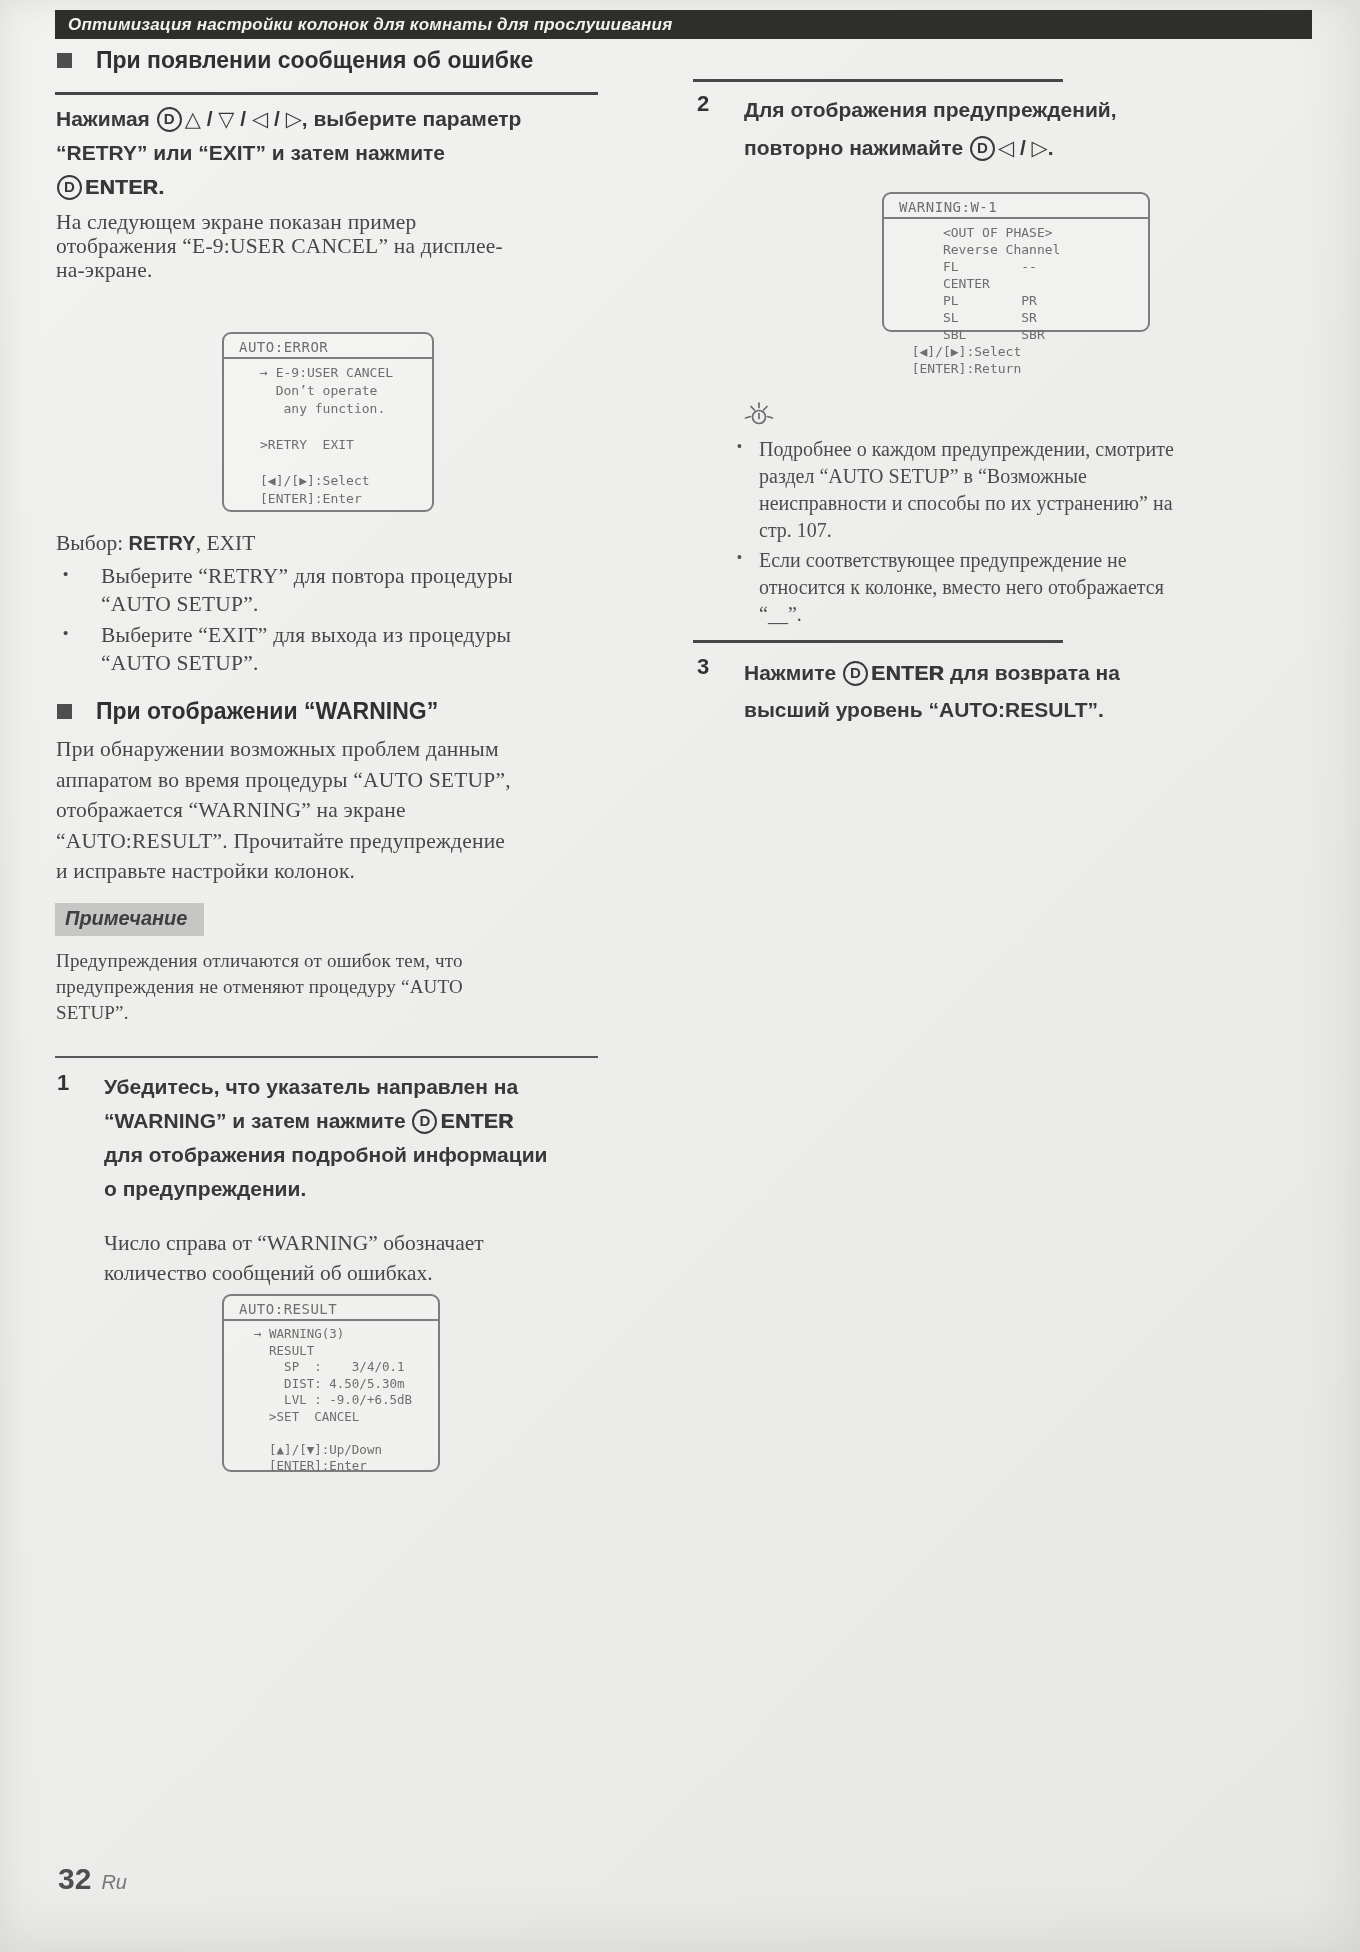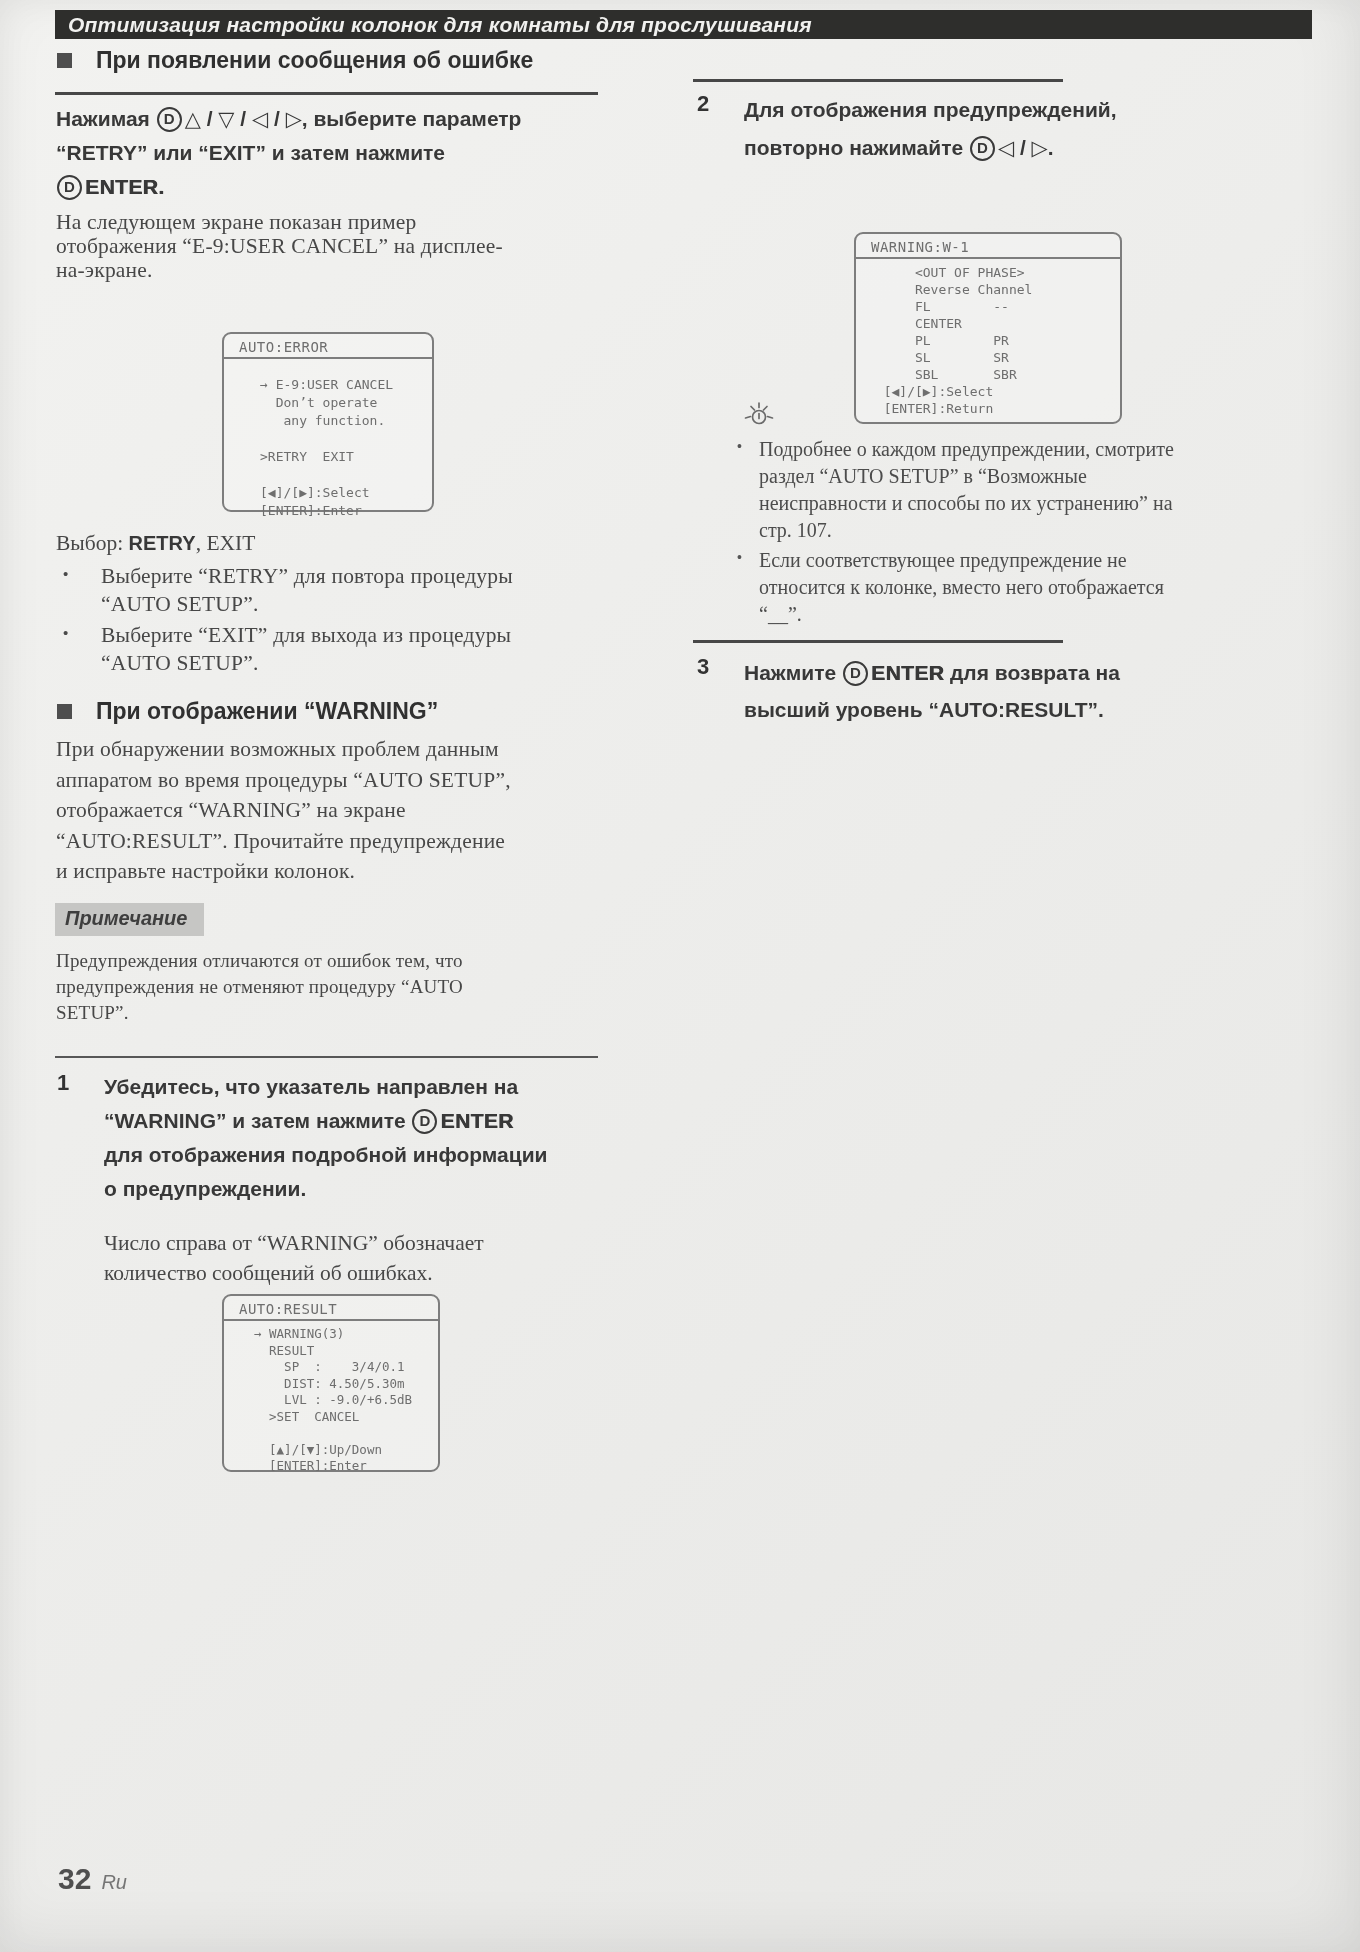--- a/index.html
+++ b/index.html
@@ -9,21 +9,21 @@
     box-shadow:inset -10px -14px 60px rgba(0,0,0,0.07), inset 4px 4px 30px rgba(0,0,0,0.03);
     font-family:"Liberation Sans","DejaVu Sans",sans-serif;
   }
   .abs{position:absolute;}
   .sans-b{font-family:"Liberation Sans","DejaVu Sans",sans-serif;font-weight:bold;color:#383838;}
   .serif{font-family:"Liberation Serif","DejaVu Serif",serif;color:#474747;}
 
   
   .header-bar{
     left:55px;top:10px;width:1257px;height:29px;background:#2e2e2c;
-    color:#f1f1ef;font-style:italic;font-weight:bold;font-size:21px;
+    color:#f1f1ef;font-style:italic;font-weight:bold;font-size:17px;
     line-height:29px;padding-left:13px;box-sizing:border-box;letter-spacing:.2px;
   }
 
   
   .h-sec{display:flex;align-items:flex-start;font-size:23px;font-weight:bold;color:#303030;white-space:nowrap;}
   .sq{width:15px;height:15px;background:#4e4e4e;margin:6px 24px 0 0;flex:none;}
 
   .rule3{height:3px;background:#474747;}
   .rule2{height:2px;background:#575757;}
 
@@ -92,21 +92,21 @@
     <span>“RETRY” или “EXIT” и затем нажмите</span><br>
     <span class="dcircle">D</span><span class="heavy">ENTER.</span>
   </div>
 
   <div class="abs serif body-serif" style="left:56px;top:210px;">На следующем экране показан пример
 отображения “E-9:USER CANCEL” на дисплее-
 на-экране.</div>
 
   <div class="abs osd" style="left:222px;top:332px;width:212px;height:180px;">
     <div class="osd-title">AUTO:ERROR</div>
-    <div class="osd-body" style="padding-left:36px;margin-top:12px;">→ E-9:USER CANCEL
+    <div class="osd-body" style="padding-left:36px;">→ E-9:USER CANCEL
   Don’t operate
    any function.
 
 &gt;RETRY  EXIT
 
 [◀]/[▶]:Select
 [ENTER]:Enter</div>
   </div>
 
   <div class="abs serif choice" style="left:56px;top:531px;">
@@ -175,21 +175,21 @@
   <div class="abs rule3" style="left:693px;top:79px;width:370px;"></div>
 
   <div class="abs step" style="left:697px;top:91px;">
     <div class="stepnum">2</div>
     <div class="stepbody" style="line-height:38px;">
       <span>Для отображения предупреждений,</span><br>
       <span>повторно нажимайте </span><span class="dcircle">D</span><span>◁ / ▷.</span>
     </div>
   </div>
 
-  <div class="abs osd" style="left:854px;top:192px;width:268px;height:192px;margin-top:40px;">
+  <div class="abs osd" style="left:882px;top:192px;width:268px;height:140px;">
     <div class="osd-title">WARNING:W-1</div>
     <div class="osd-body" style="padding-left:12px;line-height:17px;">      &lt;OUT OF PHASE&gt;
       Reverse Channel
       FL        --
       CENTER
       PL        PR
       SL        SR
       SBL       SBR
   [◀]/[▶]:Select
   [ENTER]:Return</div>

